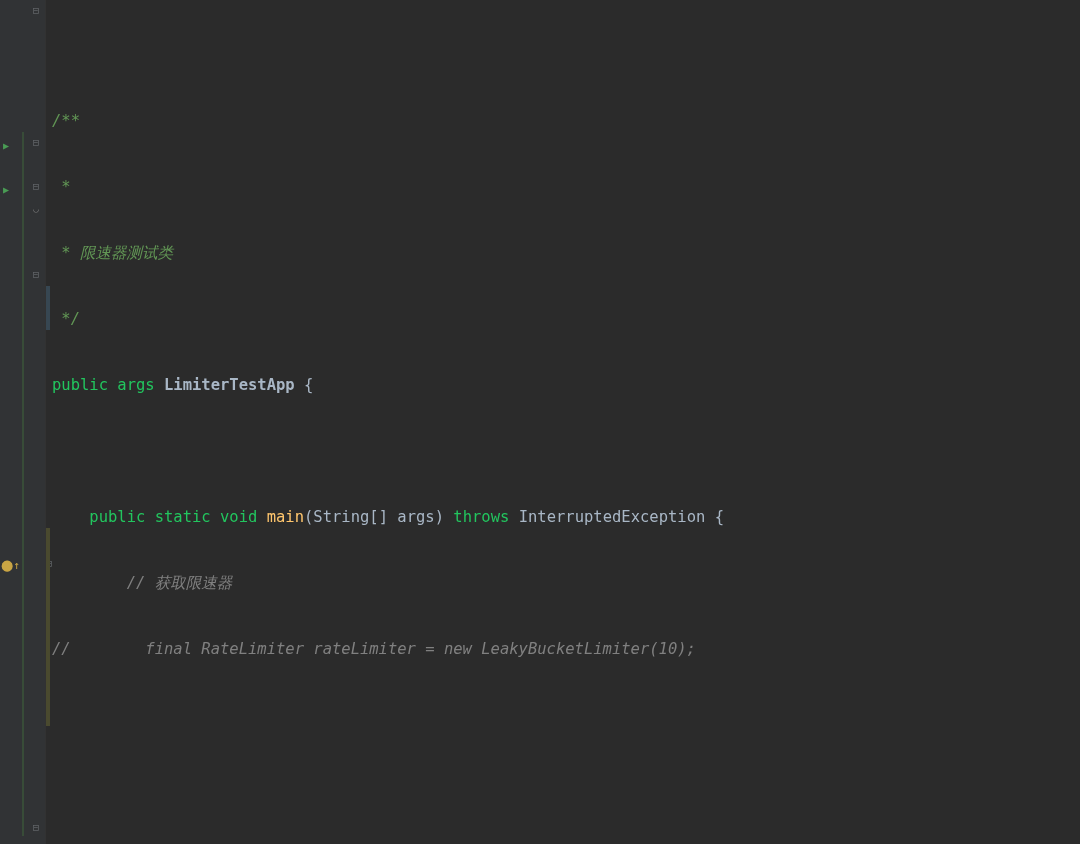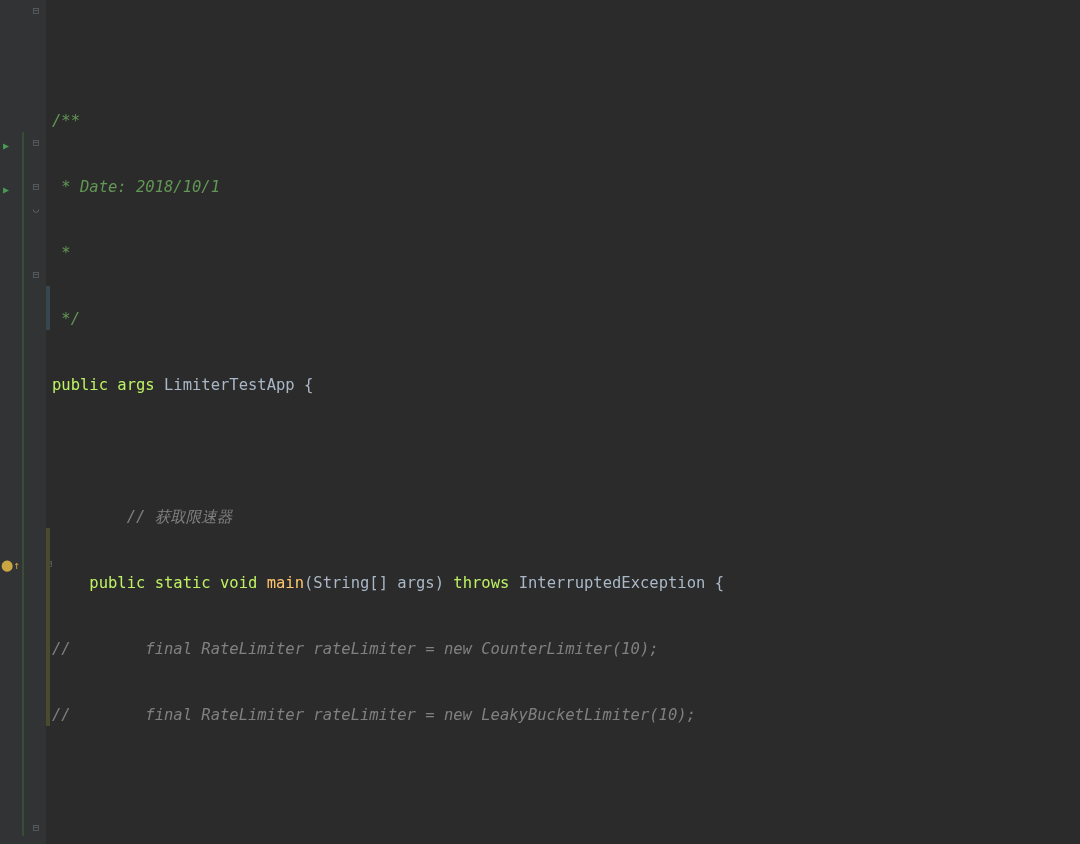--- a/index.html
+++ b/index.html
@@ -63,24 +63,24 @@
       position: relative;
       flex: 1;
     }
     .line { height: 22px; }
     .change-marker {
       position: absolute;
       left: 0;
       width: 4px;
       background: #374752;
     }
-    .kw { color: #bef264; }
+    .kw { color: #22c55e; }
     .comment { color: #808080; font-style: italic; }
     .doc { color: #629755; font-style: italic; }
-    .ident { color: #a9b7c6; }
+    .ident { color: #a9b7c6; font-weight: bold; }
     .method { color: #ffc66d; }
     .type { color: #a9b7c6; }
     .param { color: #a9b7c6; }
     .green-vline {
       position: absolute;
       width: 2px;
       background: #384c38;
       left: 22px;
     }
   </style>
@@ -100,28 +100,27 @@
     <span class="gutter-icon fold-mark" style="top:553px; left:44px; width:10px">⊞</span>
     <span class="gutter-icon fold-mark" style="top:817px">⊟</span>
     <span class="gutter-icon fold-mark" style="top:839px">⊟</span>
     <span class="green-vline" style="top:132px; height:704px"></span>
   </div>
   <div class="lines">
     <div class="change-marker" style="top:286px; height:44px"></div>
     <div class="change-marker" style="top:528px; height:198px; background:#4a4a2f"></div>
 
     <div class="line"><span class="doc">/**</span></div>
-    <div class="line"><span class="doc"> * Date: 2018/10/1</span></div>
     <div class="line"><span class="doc"> *</span></div>
+    <div class="line"><span class="doc"> * 限速器测试类</span></div>
     <div class="line"><span class="doc"> */</span></div>
     <div class="line"><span class="kw">public</span> <span class="kw">args</span> <span class="ident">LimiterTestApp</span><span> {</span></div>
     <div class="line"></div>
+    <div class="line">    <span class="kw">public</span> <span class="kw">static</span> <span class="kw">void</span> <span class="method">main</span><span>(</span><span class="type">String[]</span><span class="param"> args</span><span>) </span><span class="kw">throws</span><span> InterruptedException</span><span> {</span></div>
     <div class="line">        <span class="comment">// 获取限速器</span></div>
-    <div class="line">    <span class="kw">public</span> <span class="kw">static</span> <span class="kw">void</span> <span class="method">main</span><span>(</span><span class="type">String[]</span><span class="param"> args</span><span>) </span><span class="kw">throws</span><span> InterruptedException</span><span> {</span></div>
-    <div class="line"><span class="comment">//        </span><span class="comment">final RateLimiter rateLimiter = new CounterLimiter(10);</span></div>
     <div class="line"><span class="comment">//        </span><span class="comment">final RateLimiter rateLimiter = new LeakyBucketLimiter(10);</span></div>
     
     
     
     
     
     
     
     
     

